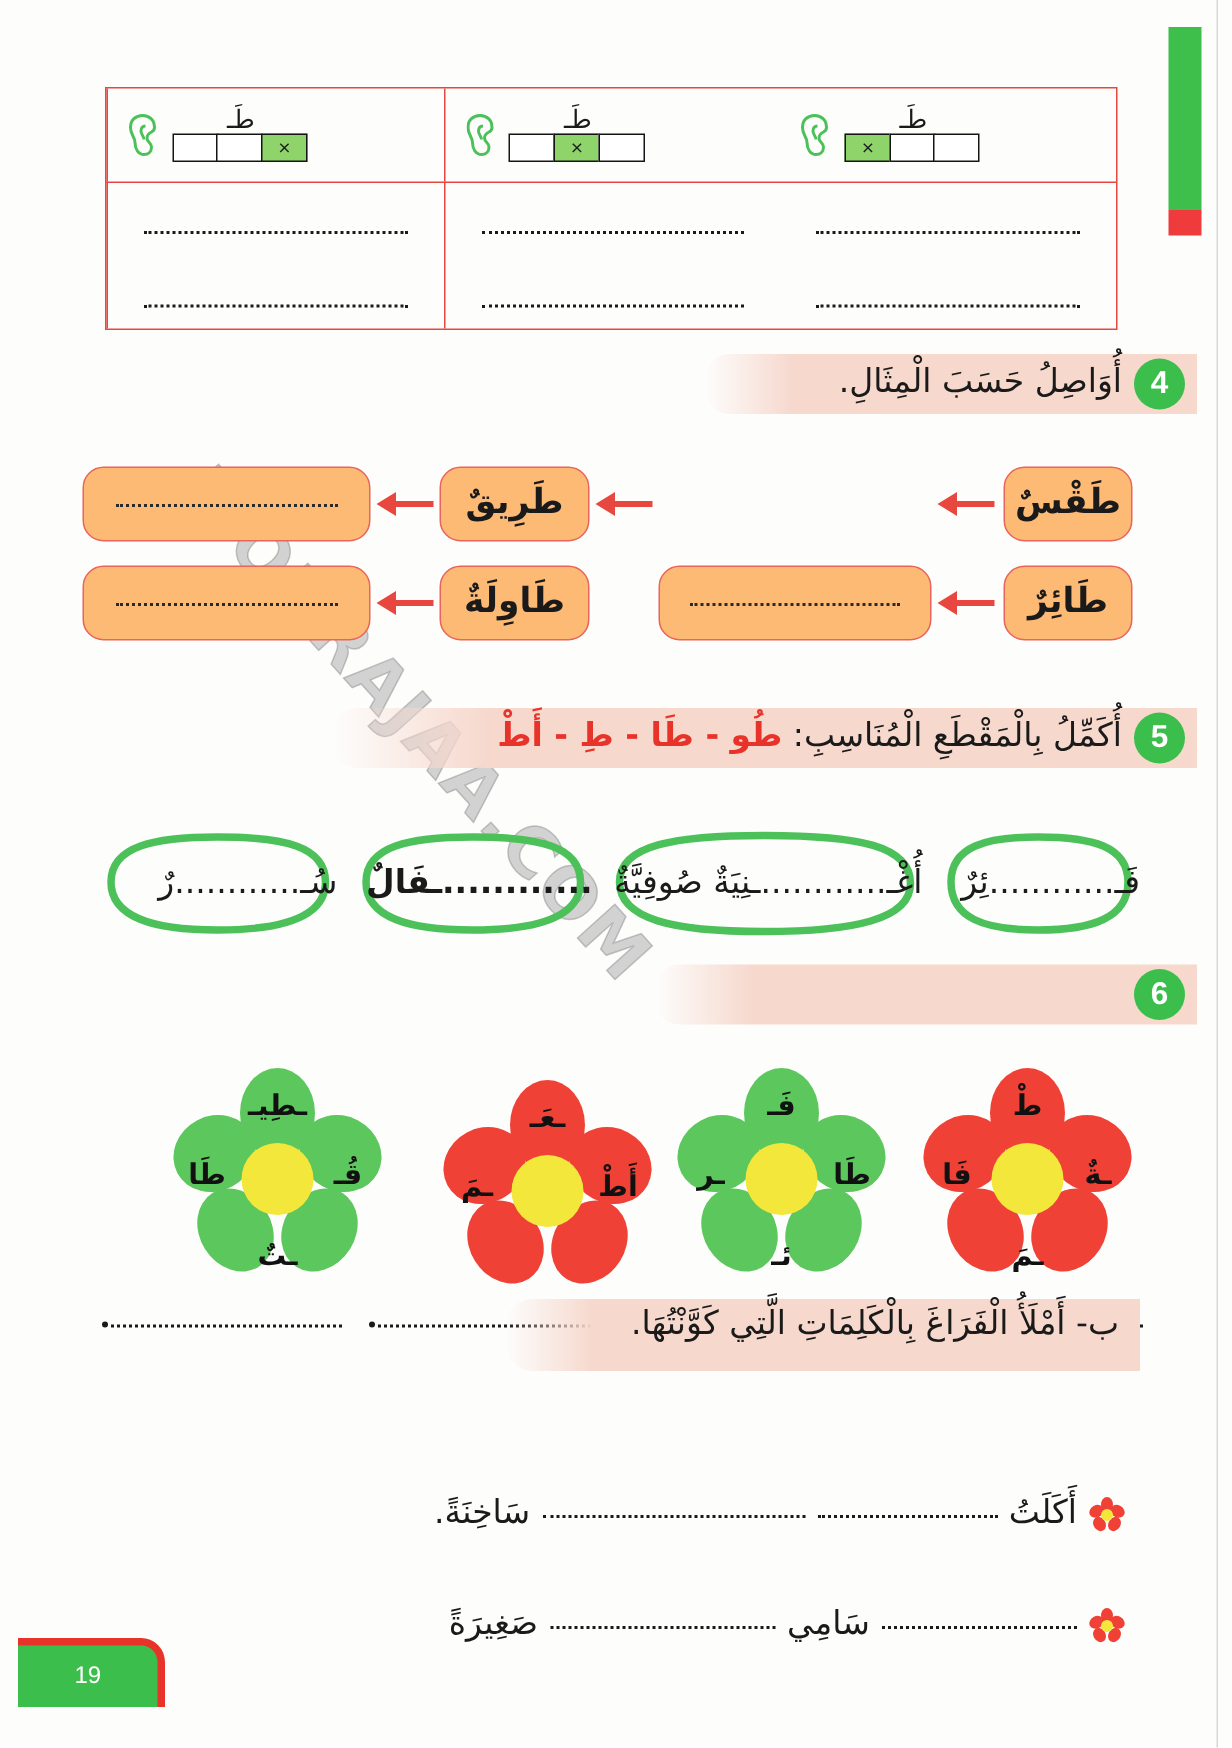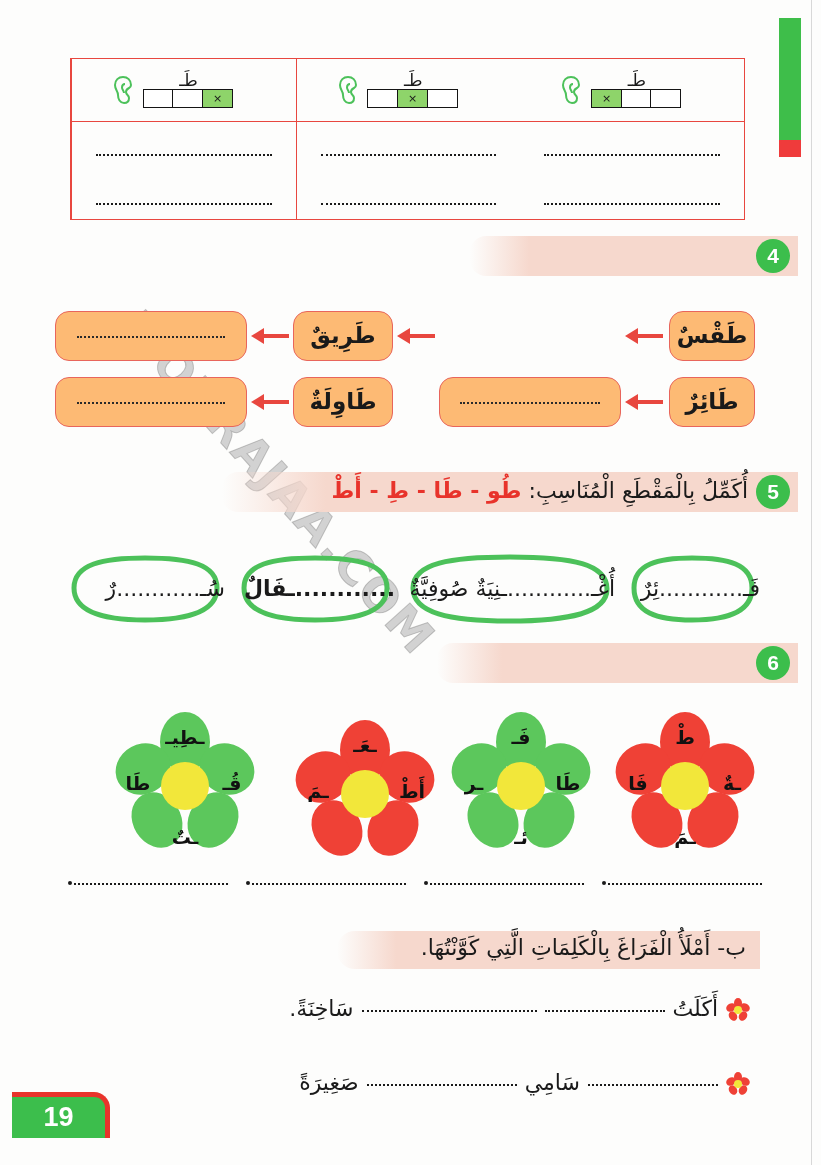--- a/index.html
+++ b/index.html
@@ -27,21 +27,21 @@
     -webkit-text-stroke:1px rgba(120,120,120,0.40);
     white-space:nowrap;pointer-events:none;
   }
 
   
   .ex3-table{position:absolute;left:70px;top:58px;width:675px;height:162px;
     border:1.6px solid #e8473f;box-sizing:border-box;display:flex;flex-direction:column;}
   .ex3-row{display:flex;flex:0 0 auto;}
   .ex3-row.top{height:62px;}
   .ex3-row.bottom{height:98px;}
-  .ex3-cell{flex:1 1 0;border-left:1.6px solid #e8473f;box-sizing:border-box;position:relative;padding-left:28px;}
+  .ex3-cell{flex:1 1 0;border-left:1.6px solid #e8473f;box-sizing:border-box;position:relative;}
   .ex3-cell:last-child{border-left:none;}
   .ex3-row.bottom .ex3-cell{border-top:1.6px solid #e8473f;}
   .cell-inner{display:flex;align-items:center;justify-content:flex-start;height:100%;padding-left:14px;gap:8px;}
   .ear{width:22px;height:30px;flex:0 0 auto;}
   .syl-wrap{display:flex;flex-direction:column;align-items:center;}
   .syl-letter{font-size:17px;line-height:16px;margin-bottom:1px;direction:rtl;}
   .boxes{display:flex;}
   .bx{width:31px;height:19px;border:1.3px solid #141414;box-sizing:border-box;margin-left:-1.3px;
       font-size:11px;display:flex;align-items:center;justify-content:center;background:#fff;}
   .bx.on{background:#8ed46a;}
@@ -56,24 +56,24 @@
     border-radius:16px 0 0 16px;padding:3px 8px 3px 30px;}
   .badge{width:34px;height:34px;border-radius:50%;background:#3cbe4c;color:#fff;
     font-size:21px;font-weight:bold;display:flex;align-items:center;justify-content:center;
     flex:0 0 auto;margin-left:8px;font-family:"Liberation Sans",sans-serif;}
   .instr-text{font-size:22px;direction:rtl;white-space:nowrap;padding-bottom:3px;}
   .instr-text .red{color:#e8332b;font-weight:bold;}
 
   #instr4{left:470px;top:236px;width:290px;}
   #instr5{left:222px;top:472px;width:538px;}
   #instr6{left:437px;top:643px;width:323px;}
-  #instr6b{position:absolute;left:337px;top:931px;width:423px;
+  #instr6b{position:absolute;left:337px;top:866px;width:423px;
     background:linear-gradient(90deg,rgba(247,214,204,0) 0%,#f6d8cd 14%,#f6d8cd 100%);
     border-radius:18px 0 0 18px;display:flex;align-items:flex-start;justify-content:flex-start;
-    direction:rtl;padding:4px 14px 6px 28px;box-sizing:border-box;}
+    direction:rtl;padding:4px 14px 16px 28px;box-sizing:border-box;}
   #instr6b .instr-text{font-size:22px;}
 
   
   .ex4{position:absolute;left:55px;top:305px;width:700px;height:140px;}
   .pill{position:absolute;border:1.6px solid #e8655c;border-radius:14px;background:#fdba74;
     display:flex;align-items:center;justify-content:center;direction:rtl;box-sizing:border-box;}
   .pill .w{font-size:23px;font-weight:bold;padding-bottom:2px;}
   .pill.blank .dl{width:78%;border-bottom:2.4px dotted #2a2a2a;height:1px;}
   .arrow{position:absolute;height:14px;display:flex;align-items:center;}
   .arrow .shaft{height:3.4px;background:#e8473f;flex:1 1 auto;}
@@ -110,21 +110,21 @@
   .sent .gap{display:inline-block;border-bottom:2.4px dotted #1a1a1a;height:1px;vertical-align:4px;}
   #sent1{left:190px;top:996px;width:560px;justify-content:flex-start;}
   #sent2{left:190px;top:1070px;width:560px;justify-content:flex-start;}
   .sent .seg{padding-bottom:3px;}
 
   
   .pagenum{position:absolute;left:12px;top:1092px;width:98px;height:46px;
     background:#3cbe4c;border-top:5px solid #e8332b;border-right:5px solid #e8332b;
     border-radius:0 16px 0 0;box-sizing:border-box;
     display:flex;align-items:center;justify-content:center;}
-  .pagenum span{color:#fff;font-size:27px;font-weight:bold;font-family:"Liberation Sans",sans-serif;}
+  .pagenum span{color:#fff;font-size:16px;font-weight:normal;font-family:"Liberation Sans",sans-serif;}
 </style>
 </head>
 <body>
 
 <div class="page">
 
   <div class="edge-line"></div>
   <div class="edge-tab"></div>
   <div class="edge-tab-red"></div>
 
@@ -196,20 +196,21 @@
       </div>
       <div class="ex3-cell">
         <div class="ex3-dots d1 dotline"></div>
         <div class="ex3-dots d2 dotline"></div>
       </div>
     </div>
   </div>
 
   <div class="instr" id="instr4">
     <div class="badge">4</div>
+    <div class="instr-text">أُوَاصِلُ حَسَبَ الْمِثَالِ.</div>
   </div>
 
   <div class="ex4">
 
     <div class="pill" style="right:0;top:6px;width:86px;height:50px;">
       <span class="w">طَقْسٌ</span>
     </div>
     <div class="arrow" style="right:92px;top:24px;width:38px;">
       <div class="head"></div>
         <div class="shaft"></div>

